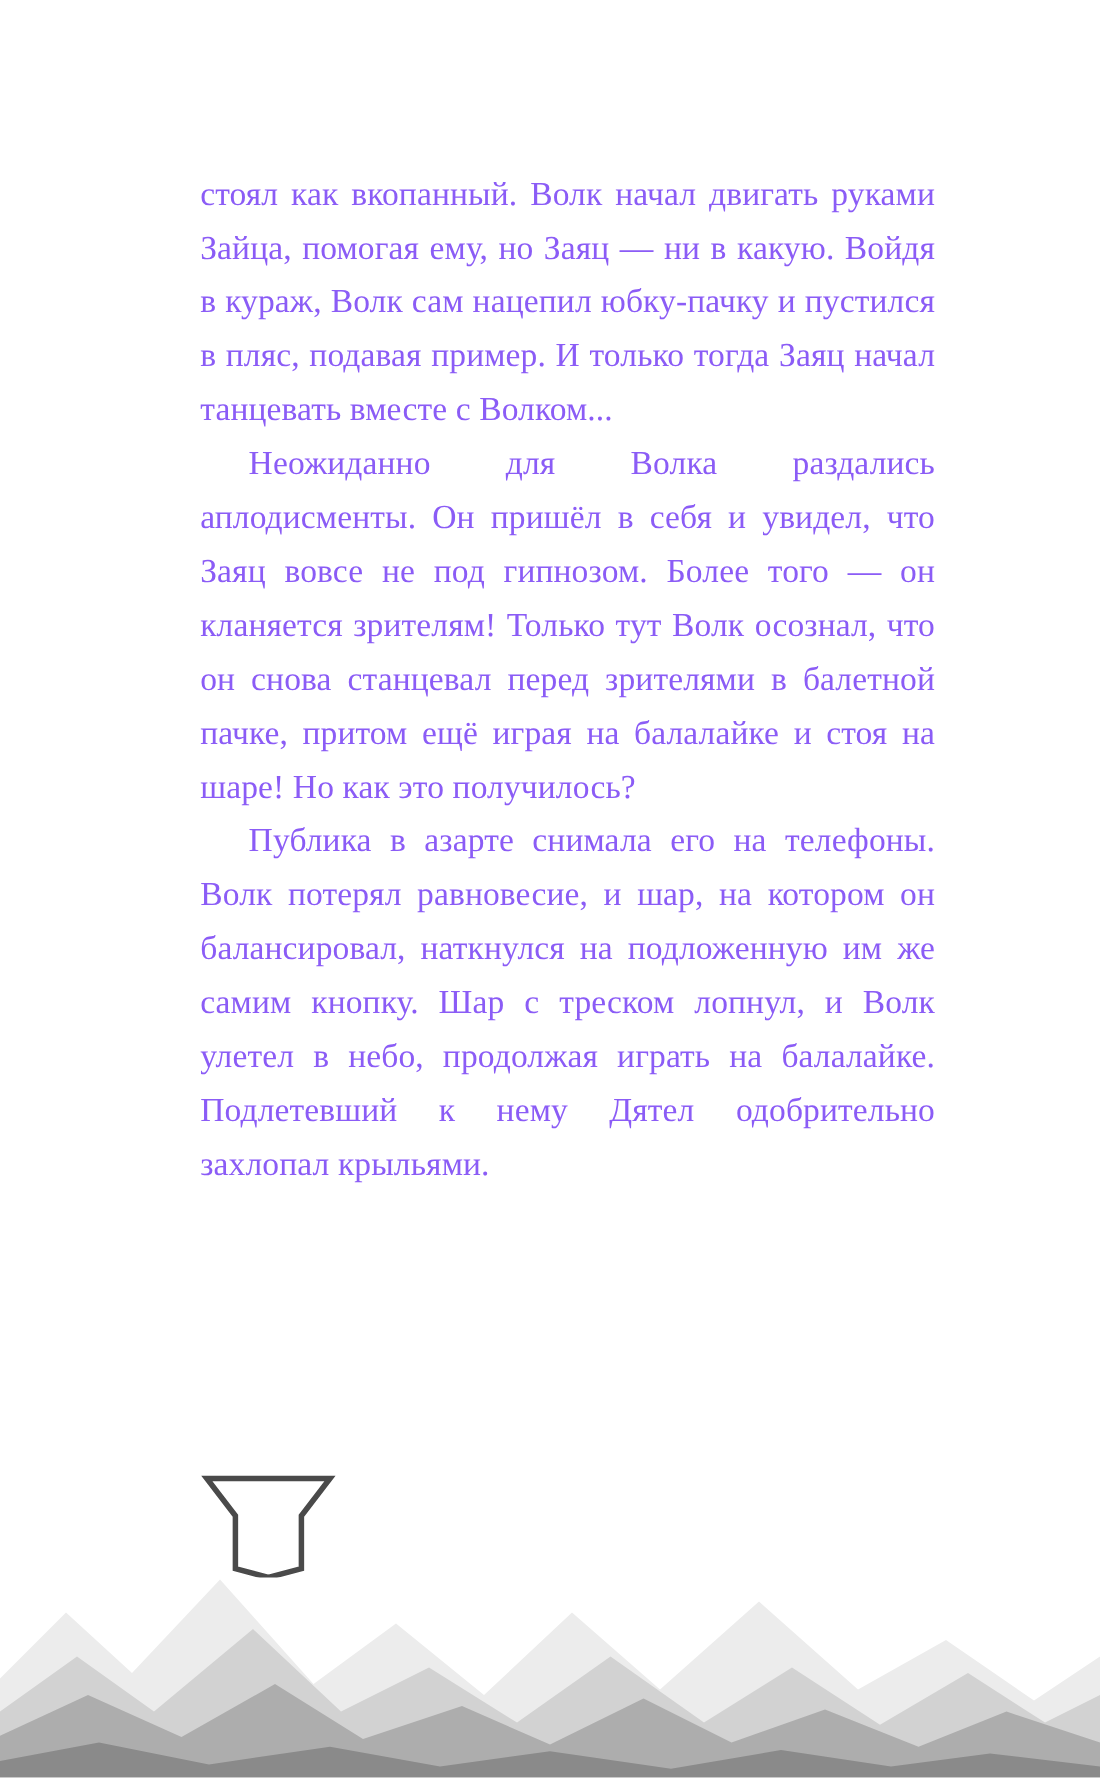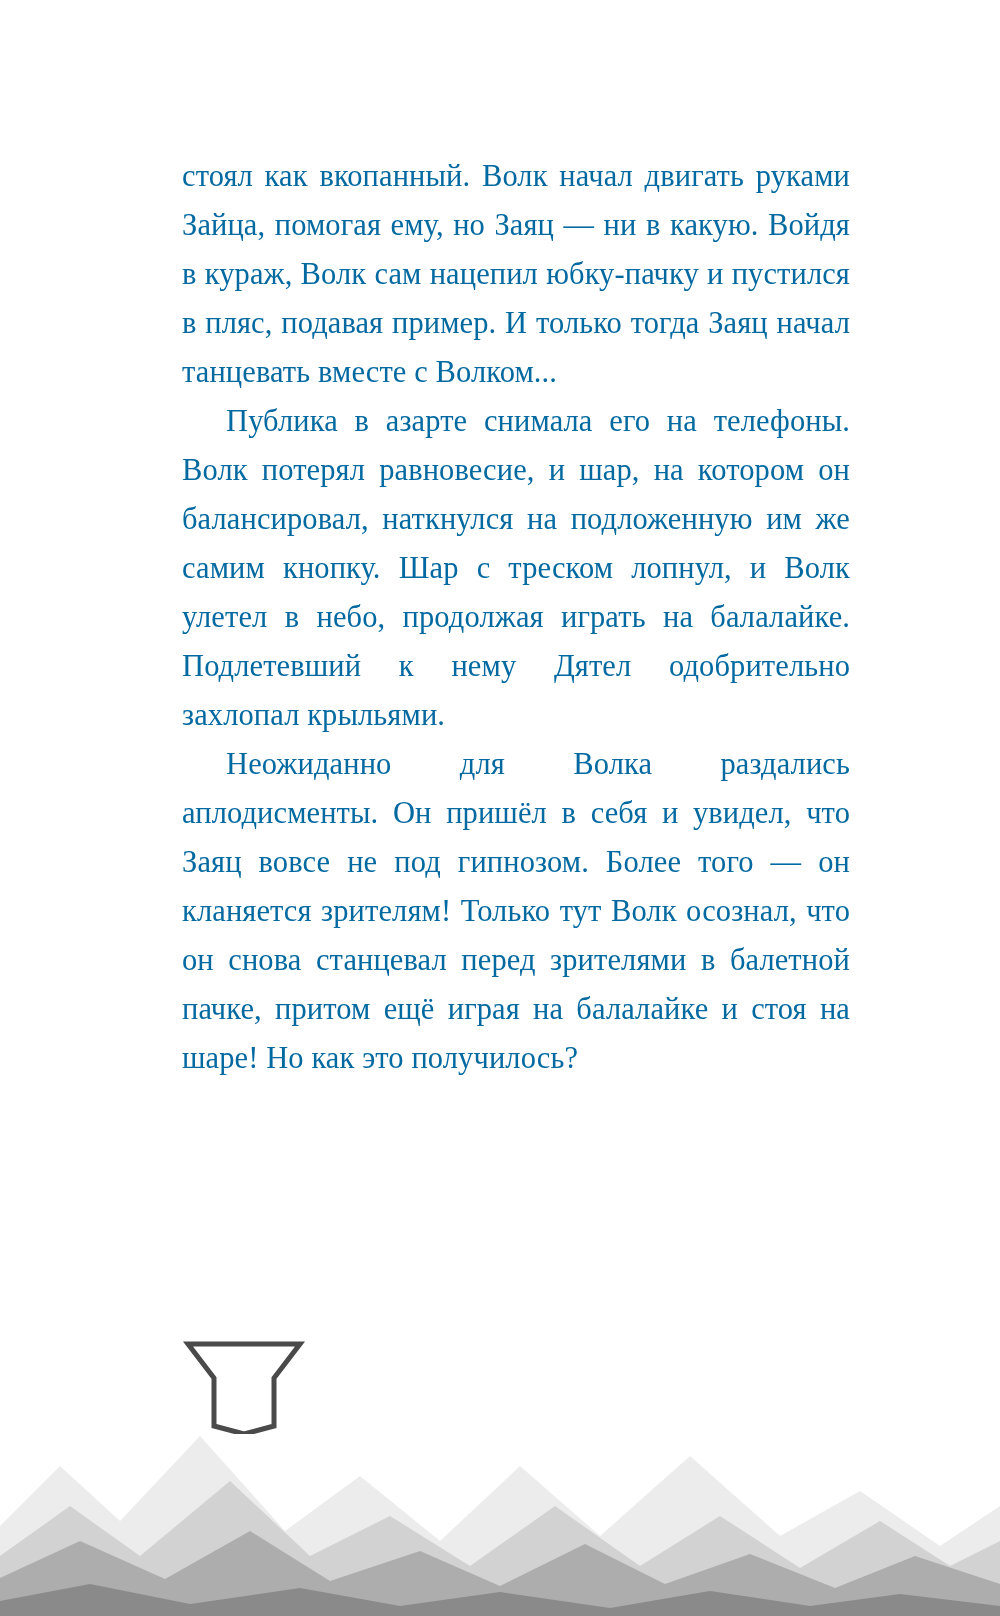--- a/index.html
+++ b/index.html
@@ -30,21 +30,21 @@
     width: 668px;
   }
 
   .para {
     margin: 0;
     font-size: 30.5px;
     line-height: 49px;
     text-align: justify;
     text-justify: inter-word;
     letter-spacing: 0.1px;
-    color: #0369a1;
+    color: #8b5cf6;
   }
   .para.indent {
     text-indent: 44px;
   }
   .para + .para {
     margin-top: 0;
   }
 
   
   .bottom-art {
@@ -81,22 +81,22 @@
     top: 0;
   }
 </style>
 </head>
 <body>
 
 <div class="page">
 
   <div class="text-column">
     <p class="para">стоял как вкопанный. Волк начал двигать руками Зайца, помогая ему, но Заяц — ни в какую. Войдя в кураж, Волк сам нацепил юбку-пачку и пустился в пляс, подавая пример. И только тогда Заяц начал танцевать вместе с Волком...</p>
+    <p class="para indent">Неожиданно для Волка раздались аплодисменты. Он пришёл в себя и увидел, что Заяц вовсе не под гипнозом. Более того — он кланяется зрителям! Только тут Волк осознал, что он снова станцевал перед зрителями в балетной пачке, притом ещё играя на балалайке и стоя на шаре! Но как это получилось?</p>
     <p class="para indent">Публика в азарте снимала его на телефоны. Волк потерял равновесие, и шар, на котором он балансировал, наткнулся на подложенную им же самим кнопку. Шар с треском лопнул, и Волк улетел в небо, продолжая играть на балалайке. Подлетевший к нему Дятел одобрительно захлопал крыльями.</p>
-    <p class="para indent">Неожиданно для Волка раздались аплодисменты. Он пришёл в себя и увидел, что Заяц вовсе не под гипнозом. Более того — он кланяется зрителям! Только тут Волк осознал, что он снова станцевал перед зрителями в балетной пачке, притом ещё играя на балалайке и стоя на шаре! Но как это получилось?</p>
   </div>
 
   <svg class="bottom-art" viewBox="0 0 1000 300" preserveAspectRatio="none">
 
     <polygon points="0,300 0,210 60,150 120,205 200,120 285,215 360,160 440,225 520,150 600,220 690,140 780,220 860,175 940,230 1000,190 1000,300" fill="#ececec"></polygon>
 
     <polygon points="0,300 0,240 70,190 140,240 230,165 310,240 390,200 470,250 555,190 640,250 720,200 800,252 880,205 950,250 1000,225 1000,300" fill="#d2d2d2"></polygon>
 
     <polygon points="0,300 0,262 80,225 165,263 250,215 330,265 420,235 500,270 585,228 665,268 750,238 835,272 915,240 1000,268 1000,300" fill="#adadad"></polygon>
 

